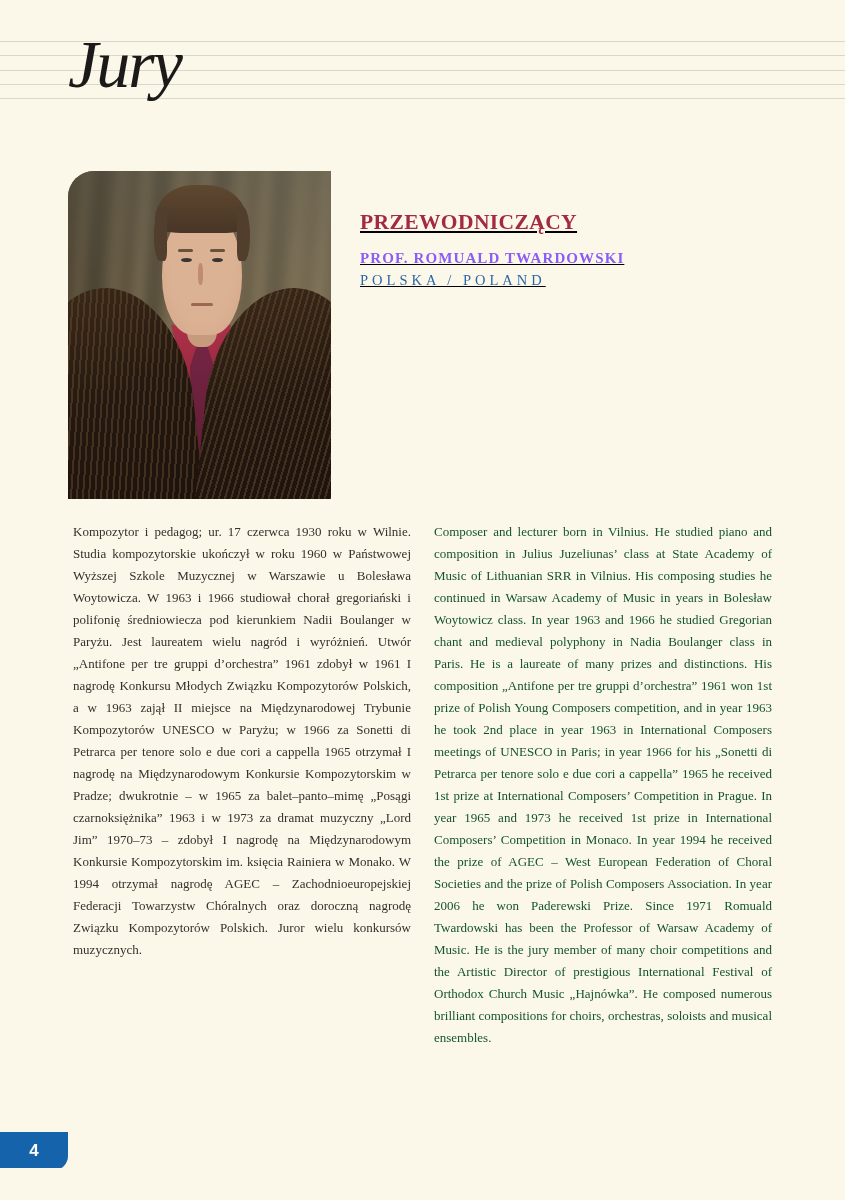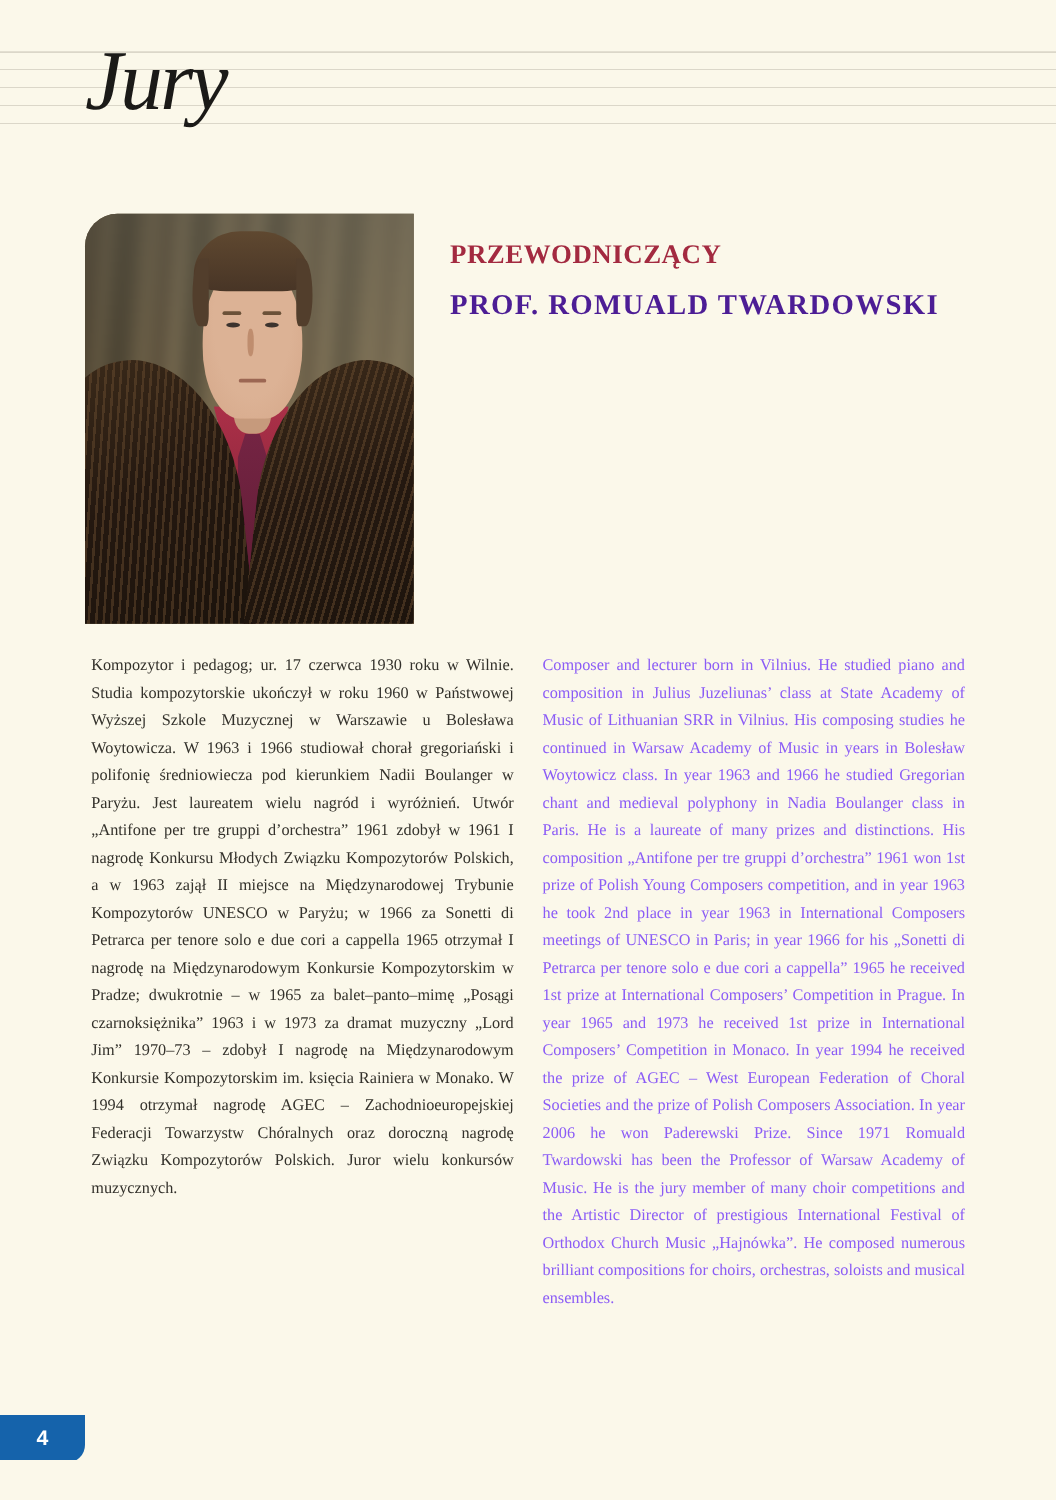--- a/index.html
+++ b/index.html
@@ -81,45 +81,45 @@
   .ph-hair-l { left:86px;  top:36px; width:13px; height:54px; background:#523e2c; border-radius:60% 0 20% 50%; }
   .ph-hair-r { left:169px; top:36px; width:13px; height:54px; background:#523e2c; border-radius:0 60% 50% 20%; }
   .ph-brow-l { left:110px; top:78px; width:15px; height:3px; background:#6b5138; border-radius:2px; }
   .ph-brow-r { left:142px; top:78px; width:15px; height:3px; background:#6b5138; border-radius:2px; }
   .ph-eye-l  { left:113px; top:87px; width:11px; height:4px; background:#3c332e; border-radius:50%; }
   .ph-eye-r  { left:144px; top:87px; width:11px; height:4px; background:#3c332e; border-radius:50%; }
   .ph-nose   { left:130px; top:92px; width:5px;  height:22px; background:rgba(178,126,94,0.7); border-radius:40%; }
   .ph-mouth  { left:123px; top:132px; width:22px; height:3px; background:#9c6753; border-radius:2px; }
 
   
-  .info { position:absolute; left:360px; top:190px; }
+  .info { position:absolute; left:360px; top:209px;text-decoration:underline; }
   .role {
     font-size:21.5px; line-height:27px; font-weight:bold;
     color:#a32a40; letter-spacing:0.4px;
   }
   .name {
-    margin-top:14px; font-size:23px; font-weight:bold;
-    color:#4c1d95; letter-spacing:1.1px;
+    margin-top:14px; font-size:15px; font-weight:bold;
+    color:#8b5cf6; letter-spacing:1.1px;
   }
   .country {
     margin-top:5px; font-size:14.5px;
     color:#2b66a8; letter-spacing:4px;
   }
 
   
   .columns {
     position:absolute; left:73px; top:521px; width:699px;
     display:flex; gap:23px;
   }
   .col {
     margin:0; width:338px; text-align:justify;
     font-size:13px; line-height:22px; hyphens:auto;
   }
   .col.pl { color:#33312b; }
-  .col.en { color:#8b5cf6; }
+  .col.en { color:#14532d; }
 
   
   .tab {
     position:absolute; left:0; top:1132px; width:68px; height:38px;
     background:#1563ab; border-radius:0 0 14px 0;
     display:flex; align-items:center; justify-content:center;
   }
   .tab span {
     color:#ffffff; font-family:"Liberation Sans", sans-serif;
     font-weight:bold; font-size:17px;
@@ -149,20 +149,21 @@
     <div class="ph-brow-r"></div>
     <div class="ph-eye-l"></div>
     <div class="ph-eye-r"></div>
     <div class="ph-nose"></div>
     <div class="ph-mouth"></div>
   </div>
 
   <div class="info">
     <div class="role">PRZEWODNICZĄCY</div>
     <div class="name">PROF. ROMUALD TWARDOWSKI</div>
+    <div class="country">POLSKA / POLAND</div>
   </div>
 
   <div class="columns">
     <p class="col pl" lang="pl">Kompozytor i pedagog; ur. 17 czerwca 1930 roku w Wilnie. Studia kompozytorskie ukończył w roku 1960 w Państwowej Wyższej Szkole Muzycznej w Warszawie u Bolesława Woytowicza. W 1963 i 1966 studiował chorał gregoriański i polifonię średniowiecza pod kierunkiem Nadii Boulanger w Paryżu. Jest laureatem wielu nagród i wyróżnień. Utwór „Antifone per tre gruppi d’orchestra” 1961 zdobył w 1961 I nagrodę Konkursu Młodych Związku Kompozytorów Polskich, a w 1963 zajął II miejsce na Międzynarodowej Trybunie Kompozytorów UNESCO w Paryżu; w 1966 za Sonetti di Petrarca per tenore solo e due cori a cappella 1965 otrzymał I nagrodę na Międzynarodowym Konkursie Kompozytorskim w Pradze; dwukrotnie – w 1965 za balet–panto–mimę „Posągi czarnoksiężnika” 1963 i w 1973 za dramat muzyczny „Lord Jim” 1970–73 – zdobył I nagrodę na Międzynarodowym Konkursie Kompozytorskim im. księcia Rainiera w Monako. W 1994 otrzymał nagrodę AGEC – Zachodnioeuropejskiej Federacji Towarzystw Chóralnych oraz doroczną nagrodę Związku Kompozytorów Polskich. Juror wielu konkursów muzycznych.</p>
     <p class="col en" lang="en">Composer and lecturer born in Vilnius. He studied piano and composition in Julius Juzeliunas’ class at State Academy of Music of Lithuanian SRR in Vilnius. His composing studies he continued in Warsaw Academy of Music in years in Bolesław Woytowicz class. In year 1963 and 1966 he studied Gregorian chant and medieval polyphony in Nadia Boulanger class in Paris. He is a laureate of many prizes and distinctions. His composition „Antifone per tre gruppi d’orchestra” 1961 won 1st prize of Polish Young Composers competition, and in year 1963 he took 2nd place in year 1963 in International Composers meetings of UNESCO in Paris; in year 1966 for his „Sonetti di Petrarca per tenore solo e due cori a cappella” 1965 he received 1st prize at International Composers’ Competition in Prague. In year 1965 and 1973 he received 1st prize in International Composers’ Competition in Monaco. In year 1994 he received the prize of AGEC – West European Federation of Choral Societies and the prize of Polish Composers Association. In year 2006 he won Paderewski Prize. Since 1971 Romuald Twardowski has been the Professor of Warsaw Academy of Music. He is the jury member of many choir competitions and the Artistic Director of prestigious International Festival of Orthodox Church Music „Hajnówka”. He composed numerous brilliant compositions for choirs, orchestras, soloists and musical ensembles.</p>
   </div>
 
   <div class="tab">
     <span>4</span>
   </div>

